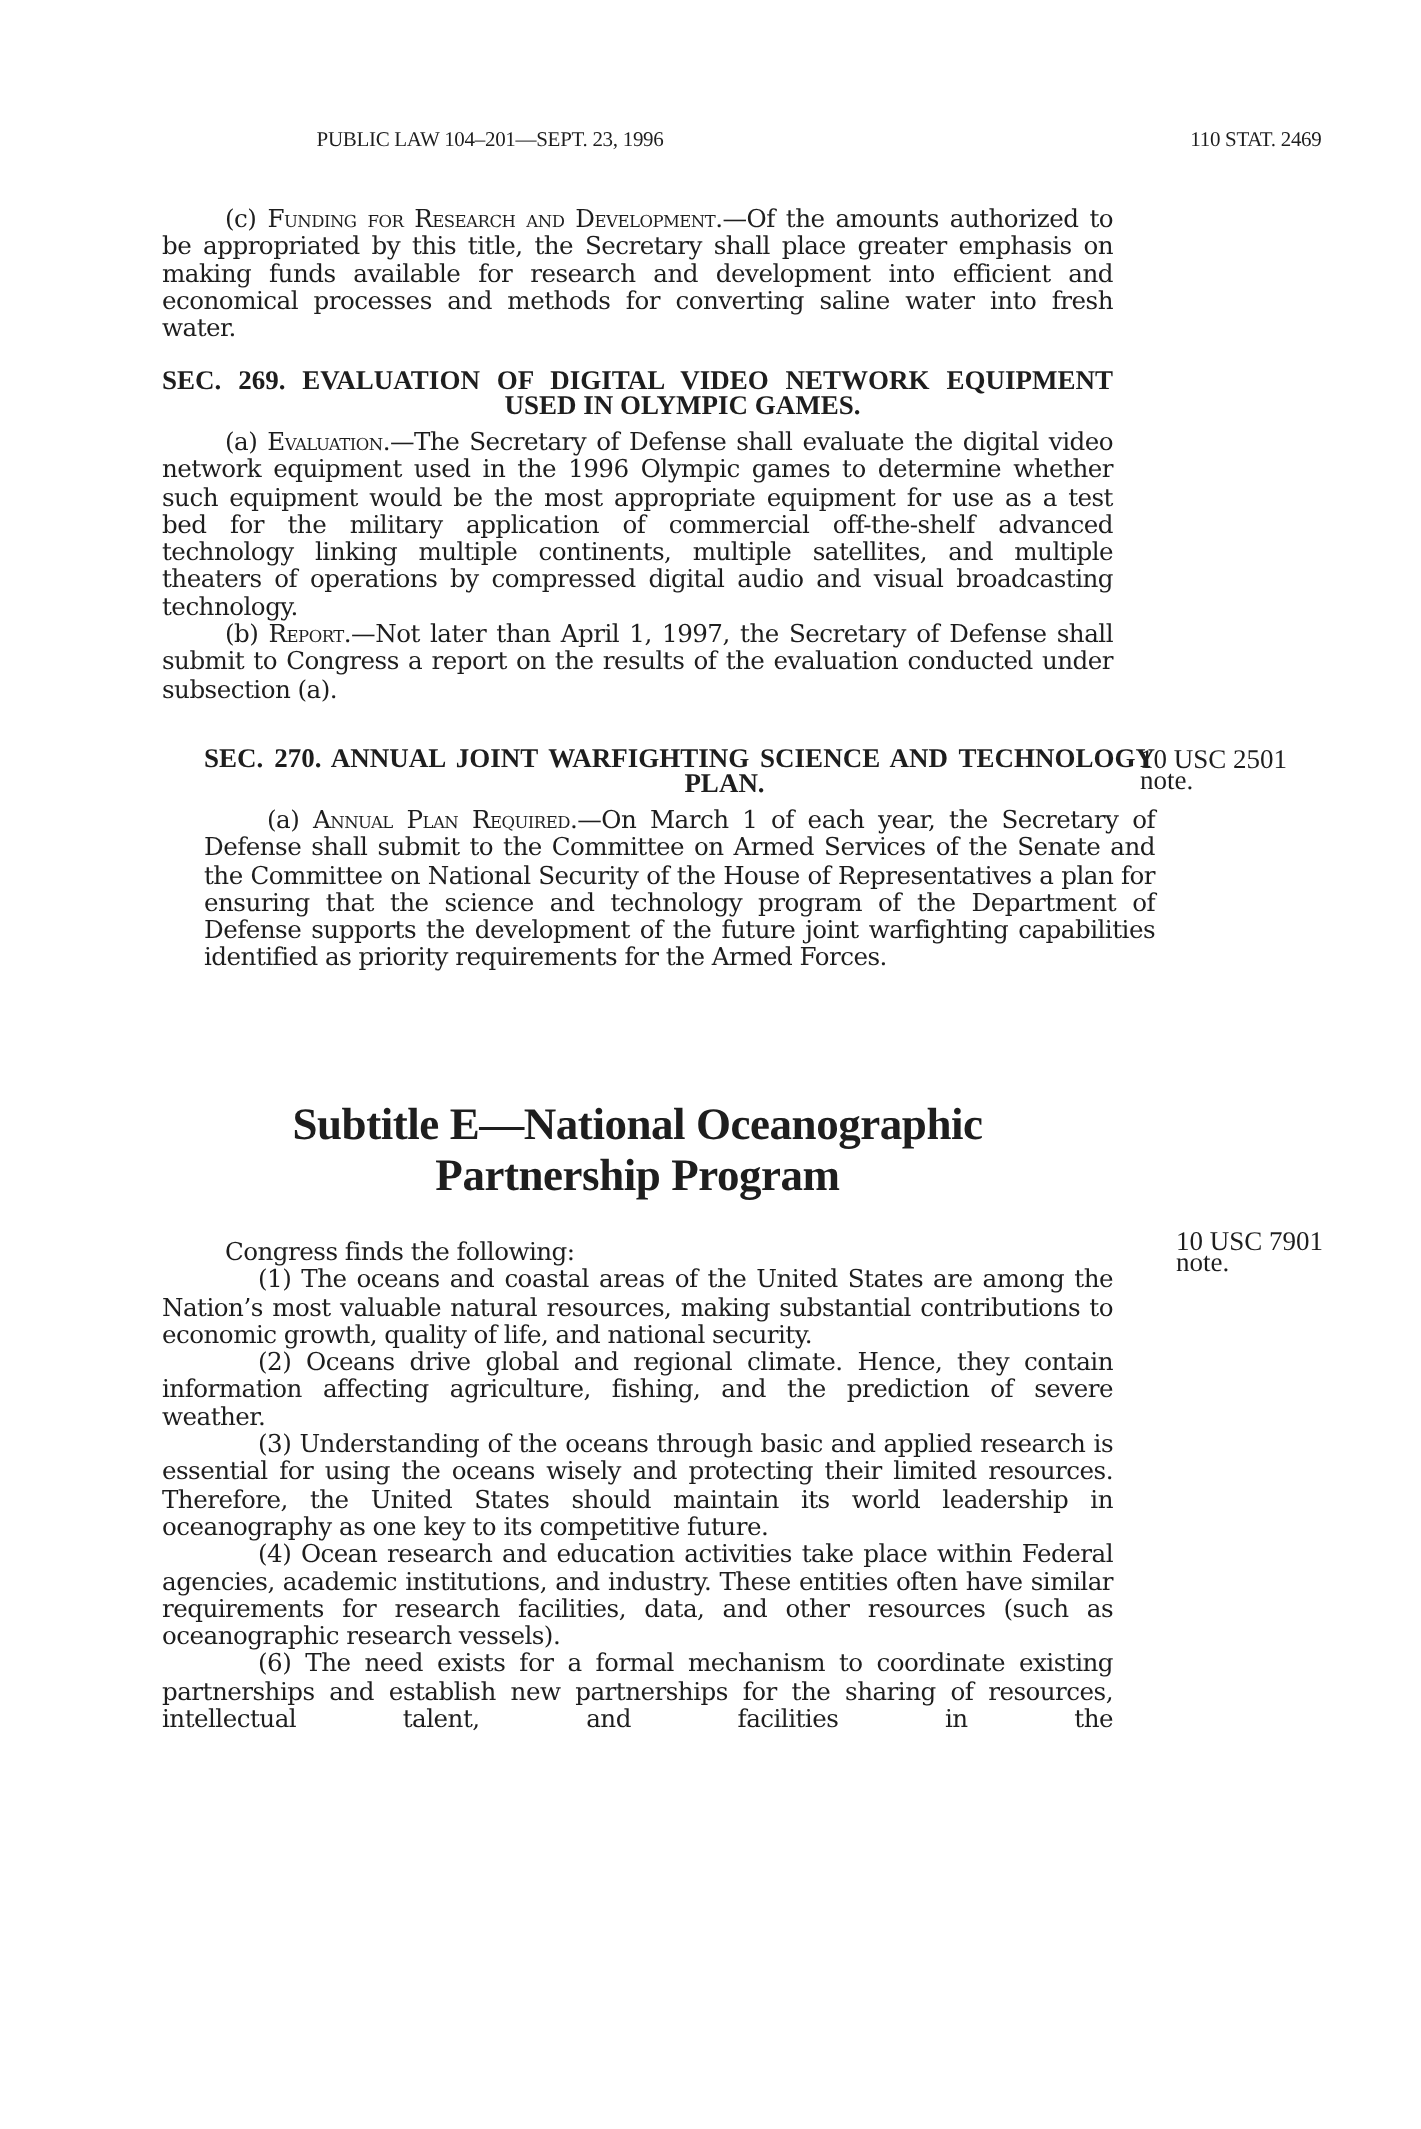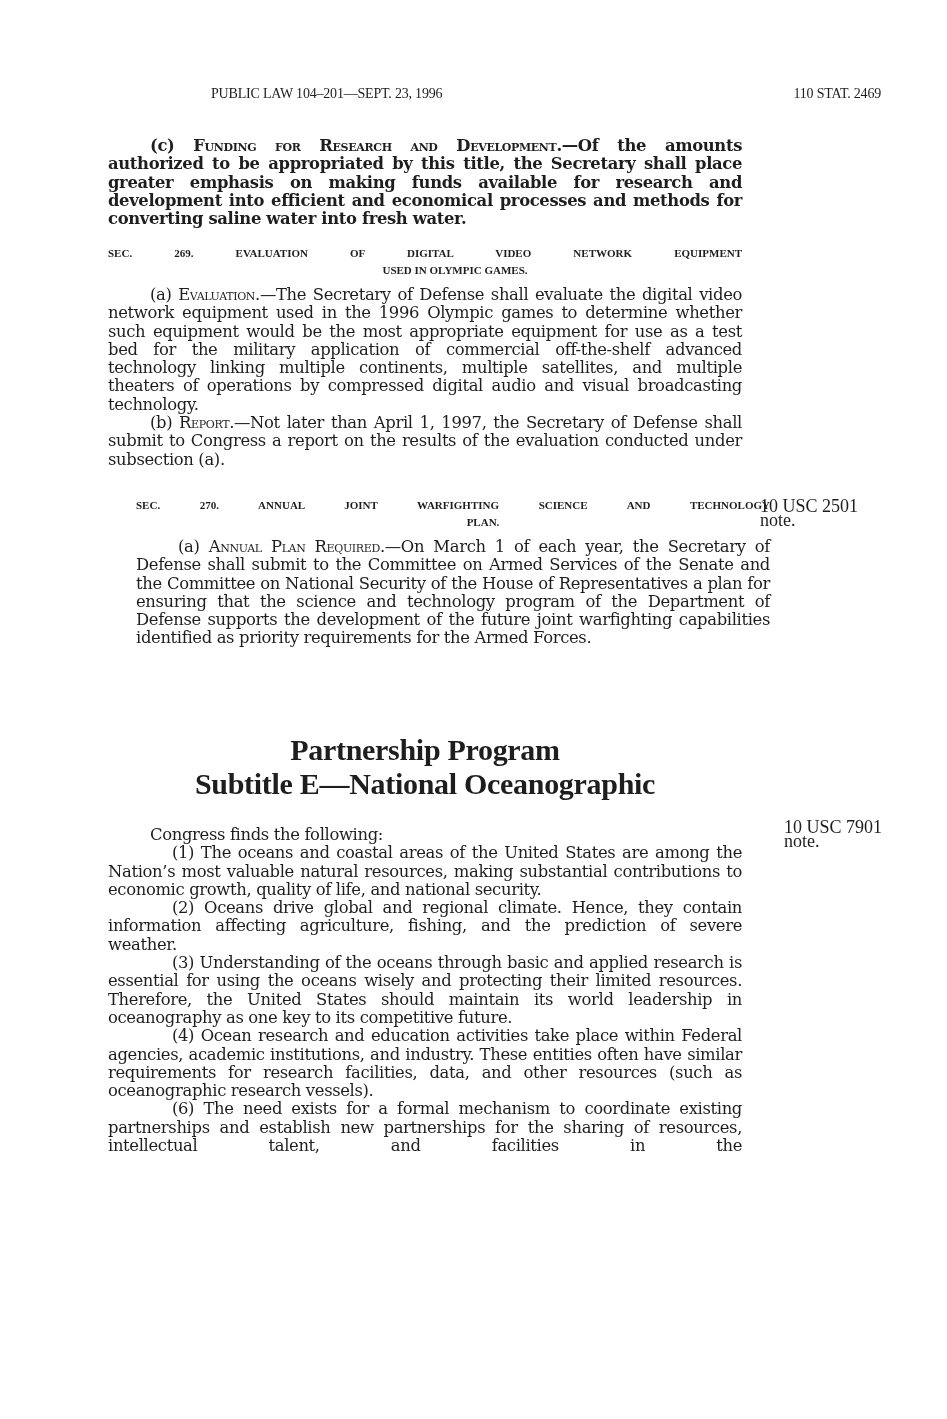--- a/index.html
+++ b/index.html
@@ -18,21 +18,21 @@
     position: absolute; left: 108px; width: 634px;
     font-family: "DejaVu Serif", serif;
     font-size: 16.4px; line-height: 18.3px; letter-spacing: -0.35px;
     text-align: justify;
   }
   .col p { margin: 0; }
   .indent { text-indent: 42px; }
   .sc { font-variant: small-caps; }
   .sec-head {
     font-family: "Liberation Serif", serif; font-weight: bold;
-    font-size: 11px; line-height: 17px; letter-spacing: 0px;
+    font-size: 18px; line-height: 17px; letter-spacing: 0px;
     text-align: justify;
   }
   .sec-head .hang { display: block; padding-left: 60px; text-align: center; }
   .sec-head .first { display: block; text-align-last: justify; }
   .subtitle {
     position: absolute; top: 733px; left: 108px; width: 634px;
     text-align: center;
     font-family: "Liberation Serif", serif; font-weight: bold;
     font-size: 30px; line-height: 34px; letter-spacing: -0.3px;
   }
@@ -44,21 +44,21 @@
   .margin-note span { display: block; }
 </style>
 </head>
 <body>
 
 <div class="page-header">
   <span>PUBLIC LAW 104–201—SEPT. 23, 1996</span>
   <span>110 STAT. 2469</span>
 </div>
 
-<div class="col" style="top:137px;font-weight:bold;">
+<div class="col" style="top:137px;">
   <p class="indent"><span>(c) </span><span class="sc">Funding for Research and Development.</span><span>—Of the amounts authorized to be appropriated by this title, the Secretary shall place greater emphasis on making funds available for research and development into efficient and economical processes and methods for converting saline water into fresh water.</span></p>
 </div>
 
 <div class="col" style="top:245px;">
   <div class="sec-head">
     <span class="first">SEC. 269. EVALUATION OF DIGITAL VIDEO NETWORK EQUIPMENT</span>
     <span class="hang">USED IN OLYMPIC GAMES.</span>
   </div>
   <p class="indent" style="margin-top:7px;"><span>(a) </span><span class="sc">Evaluation.</span><span>—The Secretary of Defense shall evaluate the digital video network equipment used in the 1996 Olympic games to determine whether such equipment would be the most appropriate equipment for use as a test bed for the military application of commercial off-the-shelf advanced technology linking multiple continents, multiple satellites, and multiple theaters of operations by compressed digital audio and visual broadcasting technology.</span></p>
   <p class="indent"><span>(b) </span><span class="sc">Report.</span><span>—Not later than April 1, 1997, the Secretary of Defense shall submit to Congress a report on the results of the evaluation conducted under subsection (a).</span></p>
@@ -70,22 +70,22 @@
     <span class="hang">PLAN.</span>
   </div>
   <p class="indent" style="margin-top:7px;"><span>(a) </span><span class="sc">Annual Plan Required.</span><span>—On March 1 of each year, the Secretary of Defense shall submit to the Committee on Armed Services of the Senate and the Committee on National Security of the House of Representatives a plan for ensuring that the science and technology program of the Department of Defense supports the development of the future joint warfighting capabilities identified as priority requirements for the Armed Forces.</span></p>
 </div>
 <div class="margin-note" style="top:499px;">
   <span>10 USC 2501</span>
   <span>note.</span>
 </div>
 
 <div class="subtitle">
+  <div>Subtitle E—National Oceanographic</div>
   <div>Partnership Program</div>
-  <div>Subtitle E—National Oceanographic</div>
 </div>
 
 <div class="col" style="top:818px;">
   <p class="indent" style="margin-top:8px; text-indent:42px;">Congress finds the following:</p>
   <p class="indent" style="text-indent:64px;">(1) The oceans and coastal areas of the United States are among the Nation’s most valuable natural resources, making substantial contributions to economic growth, quality of life, and national security.</p>
   <p class="indent" style="text-indent:64px;">(2) Oceans drive global and regional climate. Hence, they contain information affecting agriculture, fishing, and the prediction of severe weather.</p>
   <p class="indent" style="text-indent:64px;">(3) Understanding of the oceans through basic and applied research is essential for using the oceans wisely and protecting their limited resources. Therefore, the United States should maintain its world leadership in oceanography as one key to its competitive future.</p>
   <p class="indent" style="text-indent:64px;">(4) Ocean research and education activities take place within Federal agencies, academic institutions, and industry. These entities often have similar requirements for research facilities, data, and other resources (such as oceanographic research vessels).</p>
   <p class="indent" style="text-indent:64px; text-align-last:justify;">(6) The need exists for a formal mechanism to coordinate existing partnerships and establish new partnerships for the sharing of resources, intellectual talent, and facilities in the</p>
 </div>

